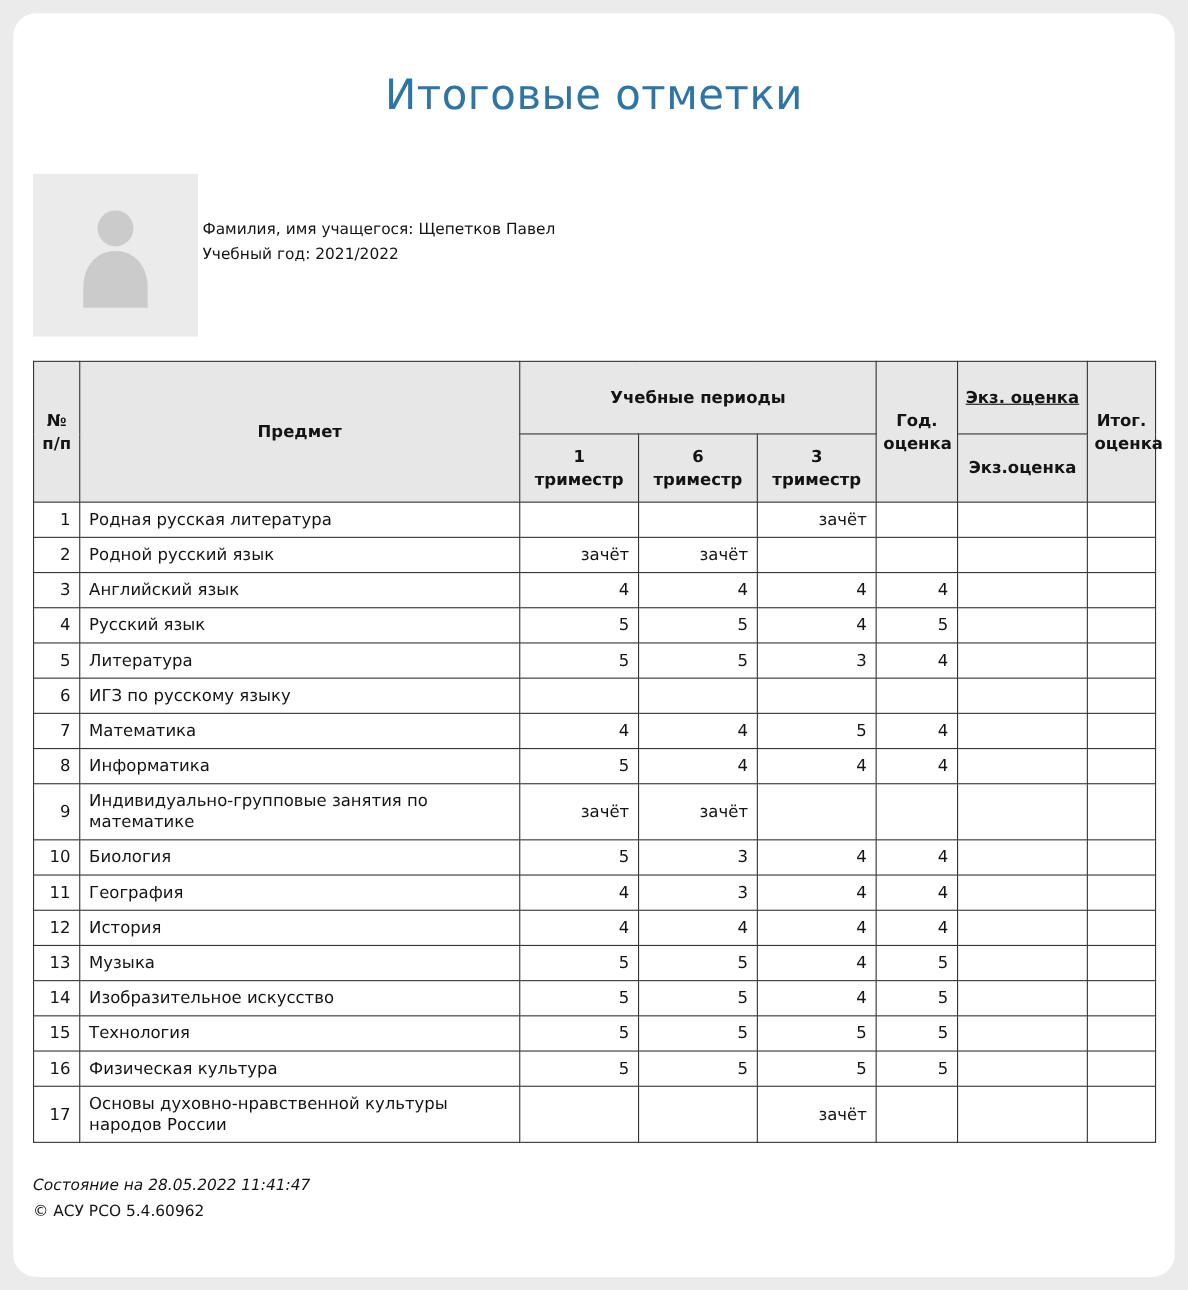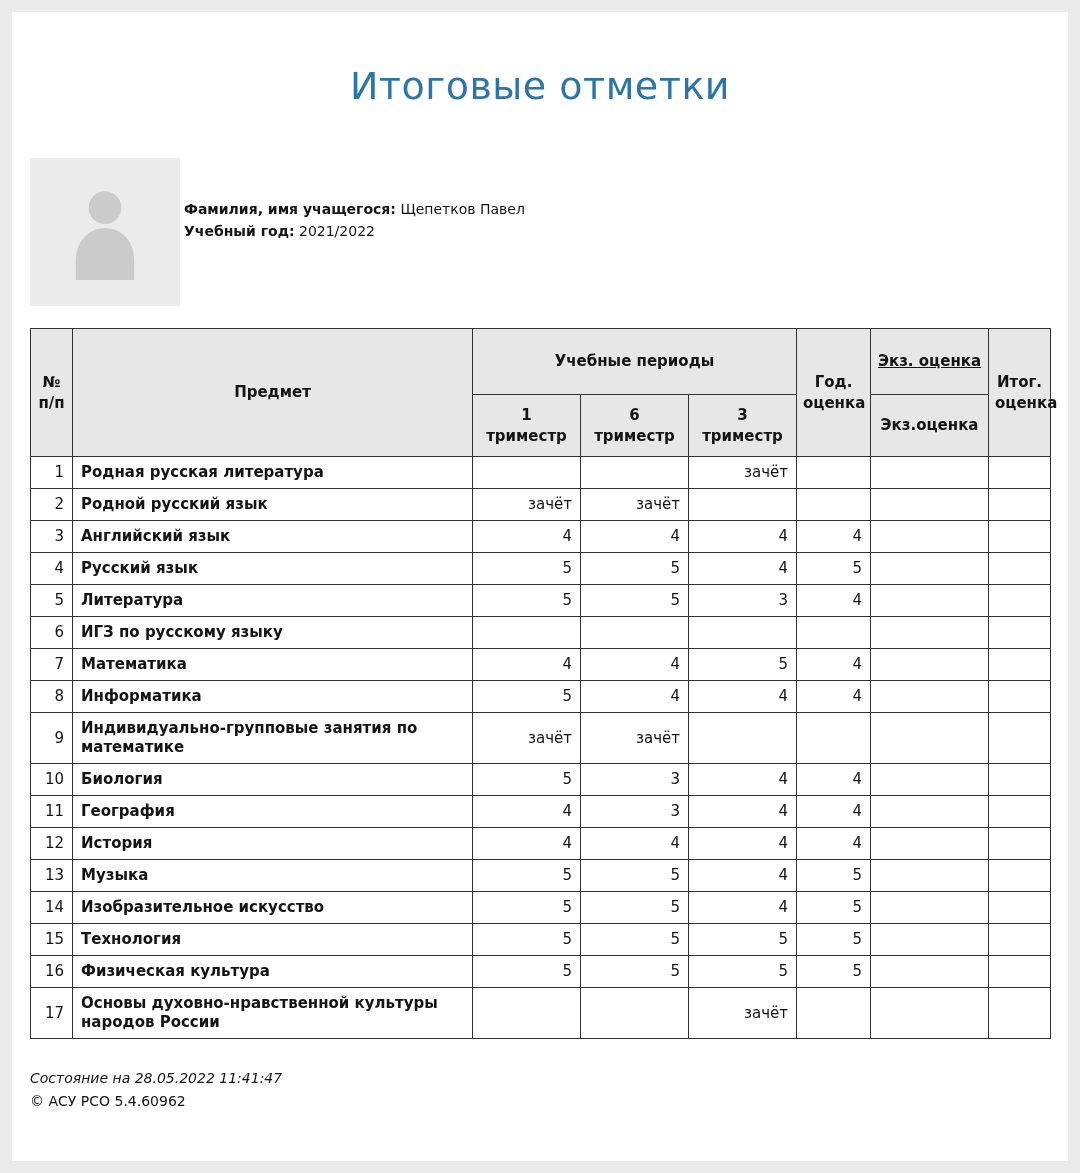--- a/index.html
+++ b/index.html
@@ -9,20 +9,21 @@
     font-family: "DejaVu Sans", "Liberation Sans", sans-serif;
     color: #141414;
     position: relative;
   }
   .sheet {
     position: absolute;
     left: 12px; top: 12px; right: 12px; bottom: 12px;
     background: #ffffff;
     padding: 0 18px;
     overflow: hidden;
+    border-radius: 21px;
   }
   .page-title {
     margin-top: 52px;
     text-align: center;
     font-size: 38px;
     font-weight: 400;
     color: #2d74a7;
     letter-spacing: 0.5px;
   }
   .student-block {
@@ -39,21 +40,21 @@
     justify-content: center;
     flex: 0 0 auto;
   }
   .photo-box svg { width: 86px; height: 100px; }
   .student-info {
     margin-left: 4px;
     padding-top: 40px;
     font-size: 14px;
     line-height: 22px;
   }
-  .info-line .lbl { font-weight: bold; }
+  .info-line .lbl { font-weight: normal; }
   table.report {
     margin-top: 22px;
     border-collapse: collapse;
     table-layout: fixed;
     width: 1021px;
   }
   table.report th, table.report td {
     border: 1px solid #333333;
     font-size: 15px;
     vertical-align: middle;
@@ -69,21 +70,21 @@
   tr.hrow2 { height: 62px; }
   th.th-trim { padding: 4px 13px; }
   th.th-exam-group { padding: 4px 26px; text-decoration: underline; }
   table.report td {
     background: #ffffff;
     padding: 6px 8px;
     line-height: 19px;
     height: 32px;
   }
   td.col-num { text-align: right; padding-right: 9px; }
-  td.col-subject { text-align: left; padding-left: 10px; font-weight: bold; }
+  td.col-subject { text-align: left; padding-left: 10px; }
   td.col-grade { text-align: right; }
   .footer { margin-top: 28px; font-size: 14px; line-height: 23px; }
   .footer .status { font-style: italic; }
 </style>
 </head>
 <body>
 
 <div class="sheet">
 
   <h1 class="page-title">Итоговые отметки</h1>

